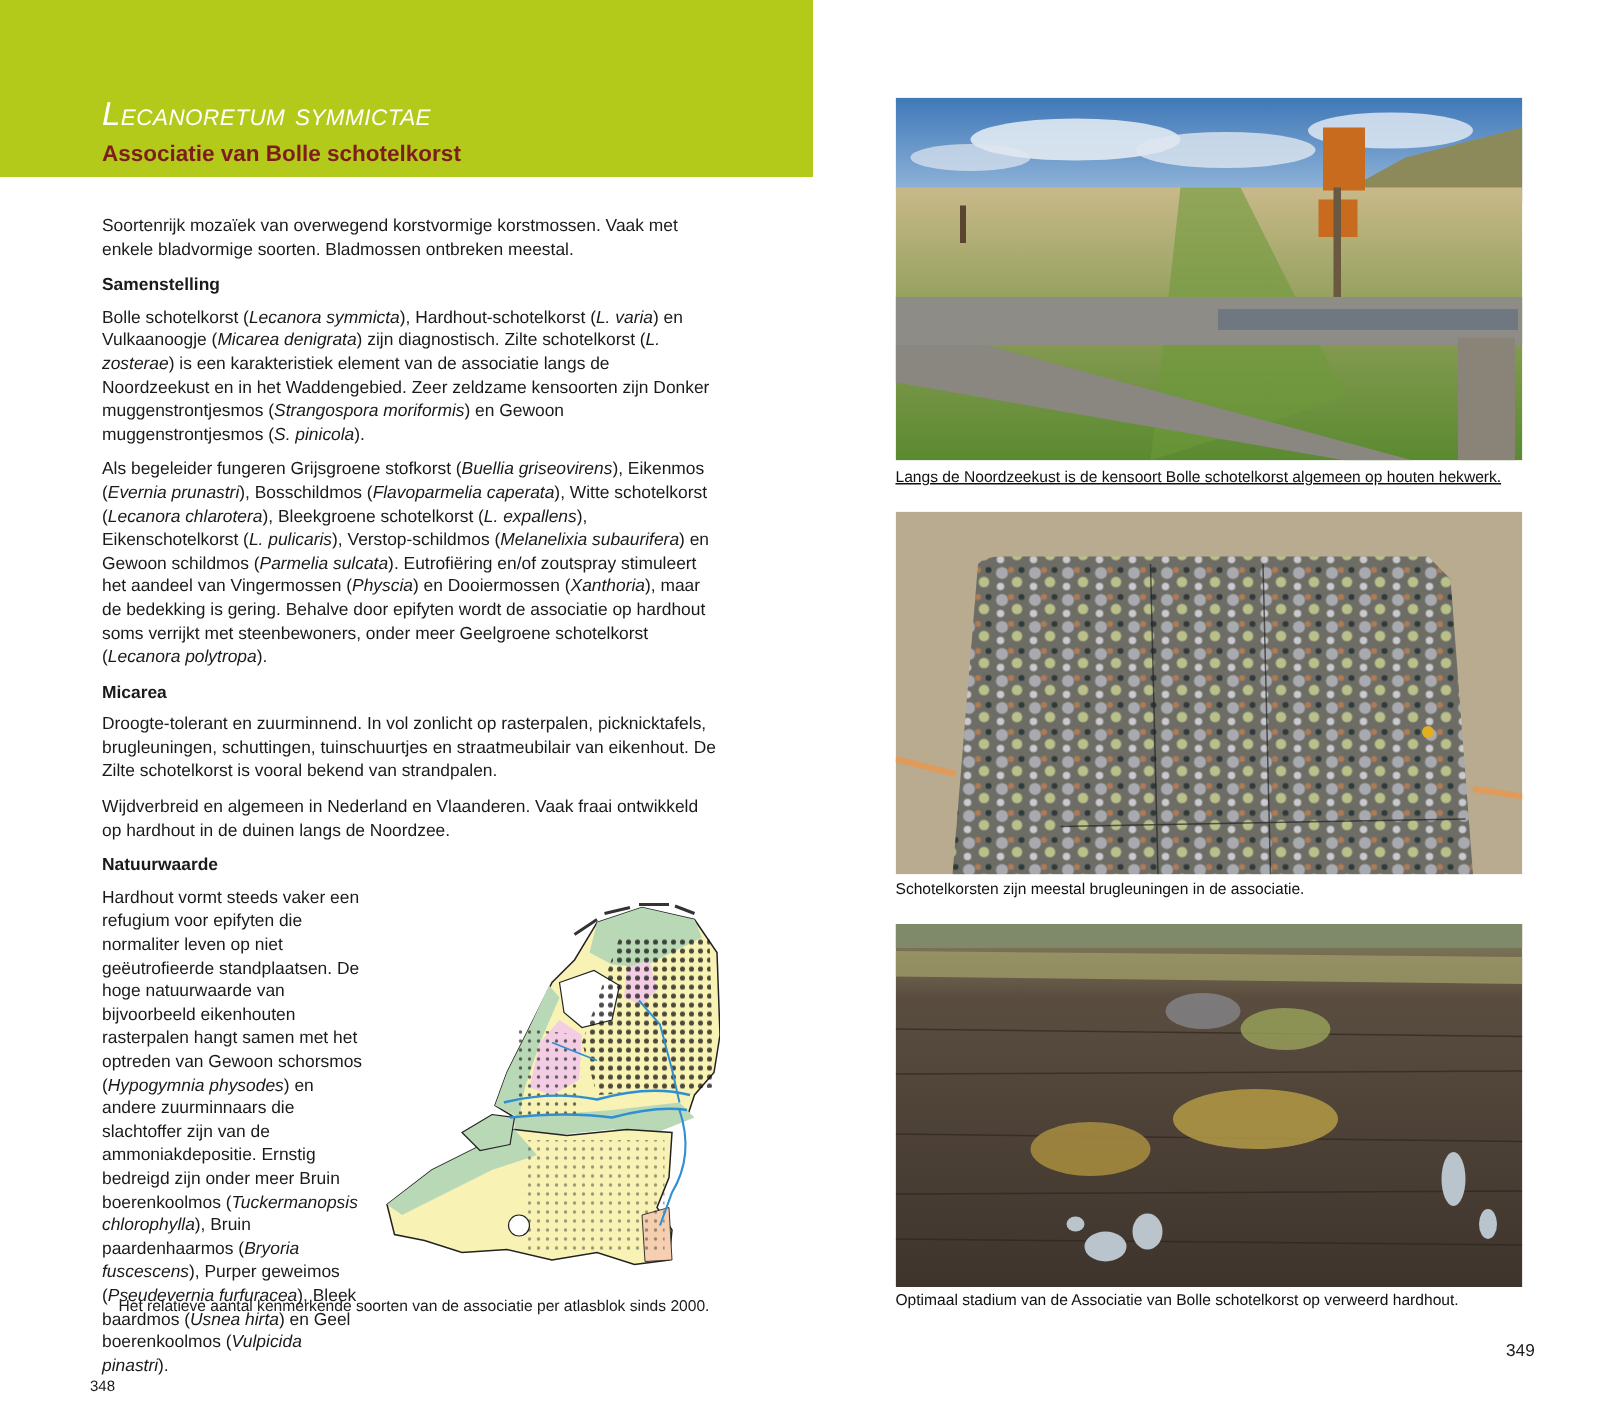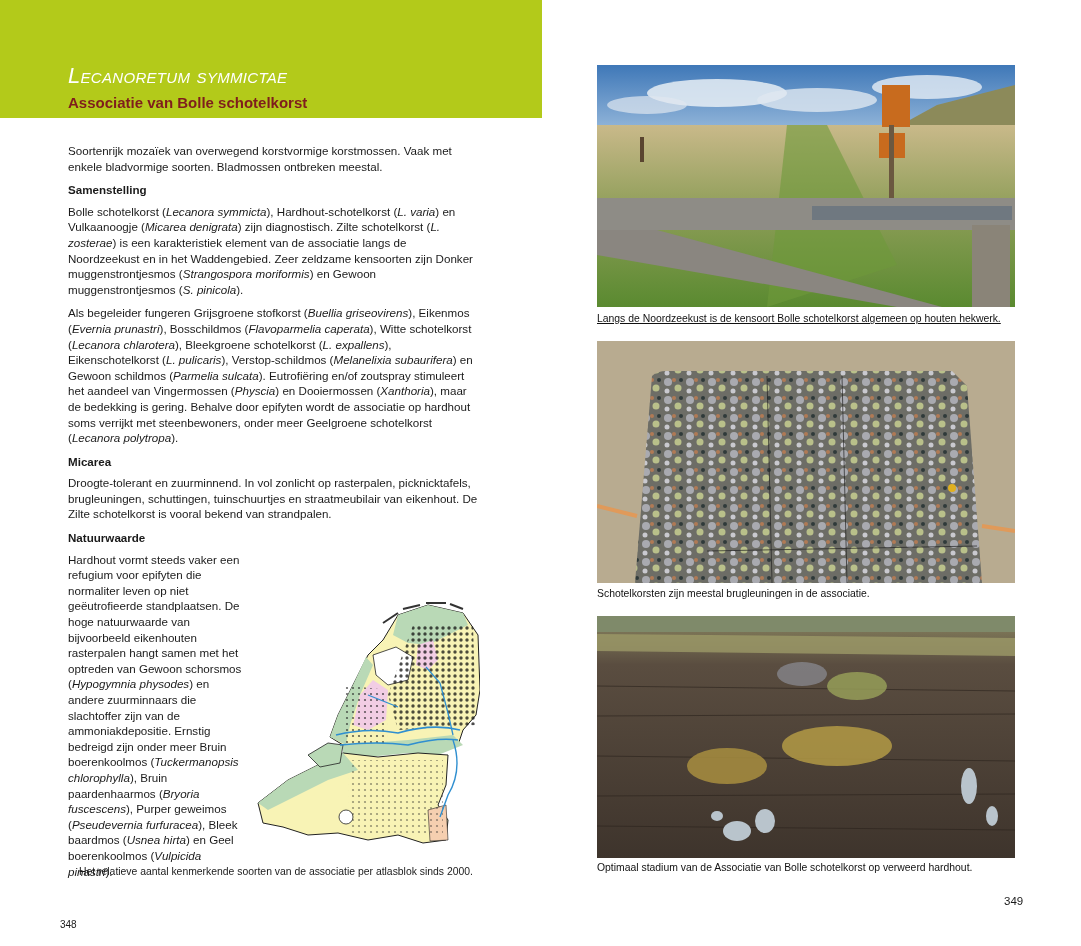--- a/index.html
+++ b/index.html
@@ -51,20 +51,21 @@
   <div class="dutch-title">Associatie van Bolle schotelkorst</div>
 </div>
 
 <div class="text-col">
   <p>Soortenrijk mozaïek van overwegend korstvormige korstmossen. Vaak met enkele bladvormige soorten. Bladmossen ontbreken meestal.</p>
   <h3>Samenstelling</h3>
   <p>Bolle schotelkorst (<i>Lecanora symmicta</i>), Hardhout-schotelkorst (<i>L. varia</i>) en Vulkaanoogje (<i>Micarea denigrata</i>) zijn diagnostisch. Zilte schotelkorst (<i>L. zosterae</i>) is een karakteristiek element van de associatie langs de Noordzeekust en in het Waddengebied. Zeer zeldzame kensoorten zijn Donker muggenstrontjesmos (<i>Strangospora moriformis</i>) en Gewoon muggenstrontjesmos (<i>S. pinicola</i>).</p>
   <p>Als begeleider fungeren Grijsgroene stofkorst (<i>Buellia griseovirens</i>), Eikenmos (<i>Evernia prunastri</i>), Bosschildmos (<i>Flavoparmelia caperata</i>), Witte schotelkorst (<i>Lecanora chlarotera</i>), Bleekgroene schotelkorst (<i>L. expallens</i>), Eikenschotelkorst (<i>L. pulicaris</i>), Verstop-schildmos (<i>Melanelixia subaurifera</i>) en Gewoon schildmos (<i>Parmelia sulcata</i>). Eutrofiëring en/of zoutspray stimuleert het aandeel van Vingermossen (<i>Physcia</i>) en Dooiermossen (<i>Xanthoria</i>), maar de bedekking is gering. Behalve door epifyten wordt de associatie op hardhout soms verrijkt met steenbewoners, onder meer Geelgroene schotelkorst (<i>Lecanora polytropa</i>).</p>
   <h3>Micarea</h3>
   <p>Droogte-tolerant en zuurminnend. In vol zonlicht op rasterpalen, picknicktafels, brugleuningen, schuttingen, tuinschuurtjes en straatmeubilair van eikenhout. De Zilte schotelkorst is vooral bekend van strandpalen.</p>
+  <p>Wijdverbreid en algemeen in Nederland en Vlaanderen. Vaak fraai ontwikkeld op hardhout in de duinen langs de Noordzee.</p>
   <h3>Natuurwaarde</h3>
   <p class="nat-text">Hardhout vormt steeds vaker een refugium voor epifyten die normaliter leven op niet geëutrofieerde standplaatsen. De hoge natuurwaarde van bijvoorbeeld eikenhouten rasterpalen hangt samen met het optreden van Gewoon schorsmos (<i>Hypogymnia physodes</i>) en andere zuurminnaars die slachtoffer zijn van de ammoniakdepositie. Ernstig bedreigd zijn onder meer Bruin boerenkoolmos (<i>Tuckermanopsis chlorophylla</i>), Bruin paardenhaarmos (<i>Bryoria fuscescens</i>), Purper geweimos (<i>Pseudevernia furfuracea</i>), Bleek baardmos (<i>Usnea hirta</i>) en Geel boerenkoolmos (<i>Vulpicida pinastri</i>).</p>
 </div>
 
 <div class="map-wrap">
   <svg width="232" height="252" viewBox="0 0 232 252">
     <defs>
       <pattern id="dots" width="6" height="6" patternUnits="userSpaceOnUse">
         <circle cx="3" cy="3" r="1.1" fill="#222"></circle>
       </pattern>

